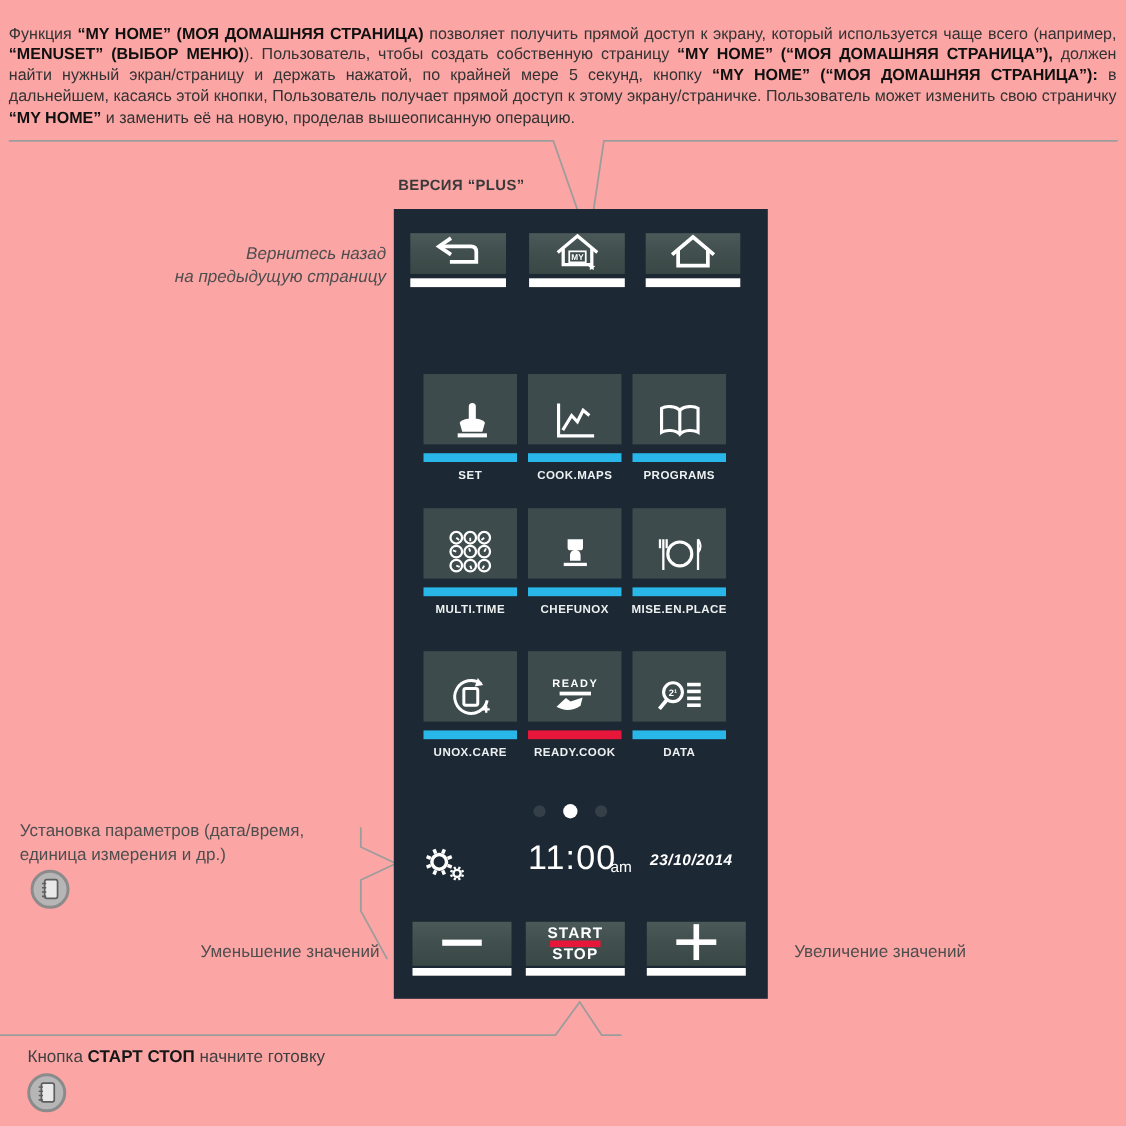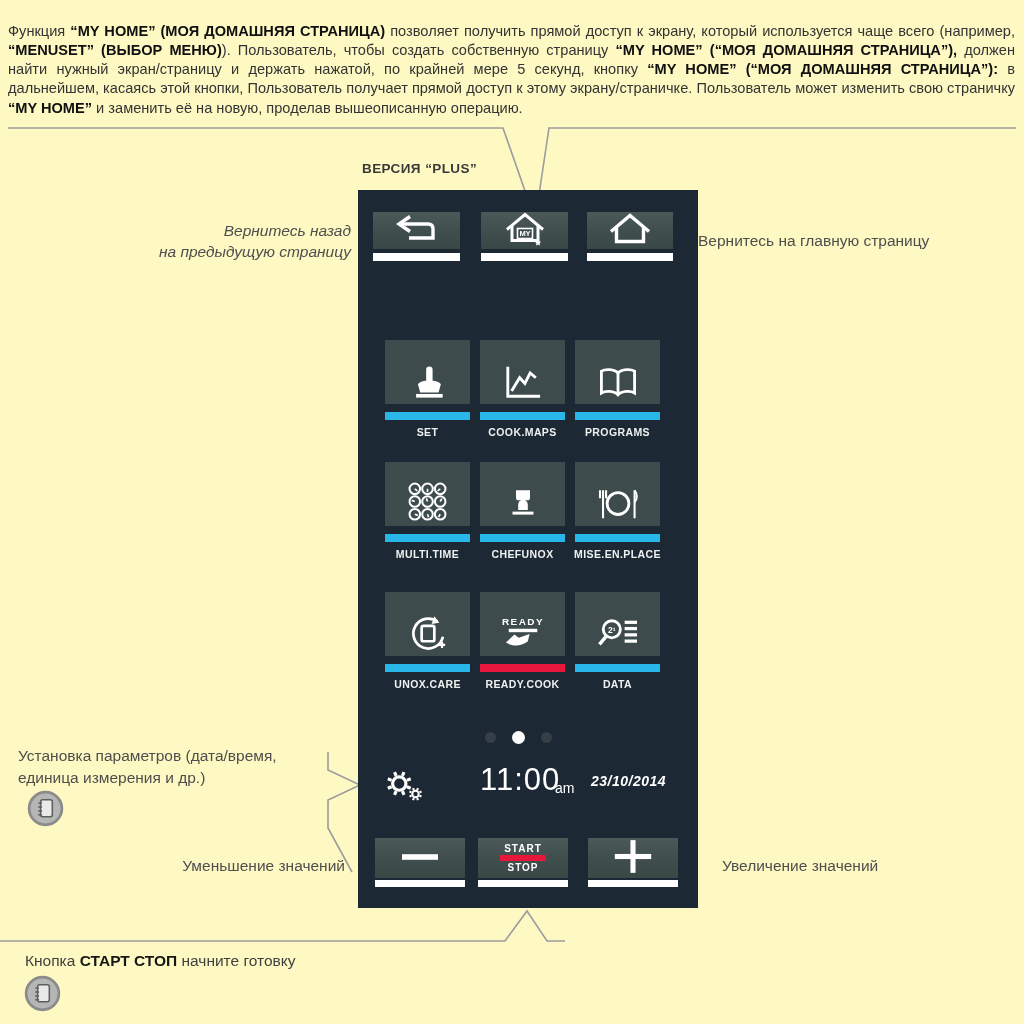--- a/index.html
+++ b/index.html
@@ -1,16 +1,16 @@
 <!DOCTYPE html>
 <html><head>
 <meta charset="utf-8">
 <style>
   html,body{margin:0;padding:0;background:#fff;}
-  #page{position:relative;width:1024px;height:1024px;overflow:hidden;background:#fef9c3;
+  #page{position:relative;width:1024px;height:1024px;overflow:hidden;background:#fca5a5;
         font-family:"Liberation Sans",sans-serif;color:#2e2e2e;}
   
   #intro{position:absolute;left:8px;top:7px;width:1007px;font-size:14.6px;line-height:19.3px;
          text-align:justify;color:#333;}
   #intro .seg-b{font-weight:bold;color:#101010;}
   
   #connectors{position:absolute;left:0;top:0;width:1024px;height:1024px;pointer-events:none;}
   
   #version-label{position:absolute;left:362px;top:161px;font-size:13.5px;font-weight:bold;
                  letter-spacing:.4px;color:#3a3a3a;}
@@ -34,21 +34,21 @@
             border:0;padding:0;cursor:pointer;}
   #time-value{position:absolute;left:122px;top:572px;font-size:31px;letter-spacing:1px;color:#fff;}
   #time-meridiem{position:absolute;left:197px;top:590px;font-size:14px;color:#fff;}
   #date-value{position:absolute;left:233px;top:583px;font-size:14px;font-weight:bold;
               letter-spacing:.5px;color:#fff;font-style:italic;}
   .ctl-btn{position:absolute;top:648px;width:90px;height:40px;border:0;padding:0;margin:0;
            cursor:pointer;background:linear-gradient(180deg,#4b5a58 0%,#41504e 45%,#394745 100%);
            display:flex;align-items:center;justify-content:center;}
   .ctl-bar{position:absolute;top:690px;height:7px;width:90px;background:#fff;}
   #startstop-btn{flex-direction:column;gap:1px;}
-  #startstop-btn .ss-txt{font-size:10px;font-weight:bold;letter-spacing:1px;color:#fff;line-height:11px;}
+  #startstop-btn .ss-txt{font-size:14px;font-weight:bold;letter-spacing:1px;color:#fff;line-height:11px;}
   #startstop-btn .ss-red{width:46px;height:6px;}
   
   .annotation{position:absolute;font-size:15.5px;line-height:21px;color:#4e4e4e;}
   #back-label{right:673px;top:220px;text-align:right;font-style:italic;}
   #home-label{left:698px;top:230px;}
   #settings-label{left:18px;top:745px;line-height:22px;}
   #decrease-label{right:679px;top:855px;text-align:right;}
   #increase-label{left:722px;top:855px;}
   #bottom-caption{left:25px;top:950px;color:#3f3f3f;}
   #bottom-caption .seg-b{font-weight:bold;color:#161616;}
@@ -286,21 +286,20 @@
     </button>
     <div class="ctl-bar" style="left:17px;"></div>
     <div class="ctl-bar" style="left:120px;"></div>
     <div class="ctl-bar" style="left:230px;"></div>
   </div>
 
   <div class="annotation" id="back-label">
       <div>Вернитесь назад</div>
       <div>на предыдущую страницу</div>
     </div>
-  <div class="annotation" id="home-label">Вернитесь на главную страницу</div>
   <div class="annotation" id="settings-label">
       <div>Установка параметров (дата/время,</div>
       <div>единица измерения и др.)</div>
     </div>
   <span class="book-icon" id="settings-book"><svg viewBox="0 0 40 40" width="39" height="39">
         <circle cx="20" cy="20" r="16.8" fill="#b6b6b6" stroke="#8b8b8b" stroke-width="2.8"></circle>
         <rect x="15" y="11" width="12" height="17.5" rx="2" fill="#e9e9e9" stroke="#5e5e5e" stroke-width="1.6"></rect>
         <path d="M12.5 14.5 h4 M12.5 18.5 h4 M12.5 22.5 h4 M12.5 26.5 h4" stroke="#5e5e5e" stroke-width="1.5"></path>
       </svg></span>
   <div class="annotation" id="decrease-label">Уменьшение значений</div>

